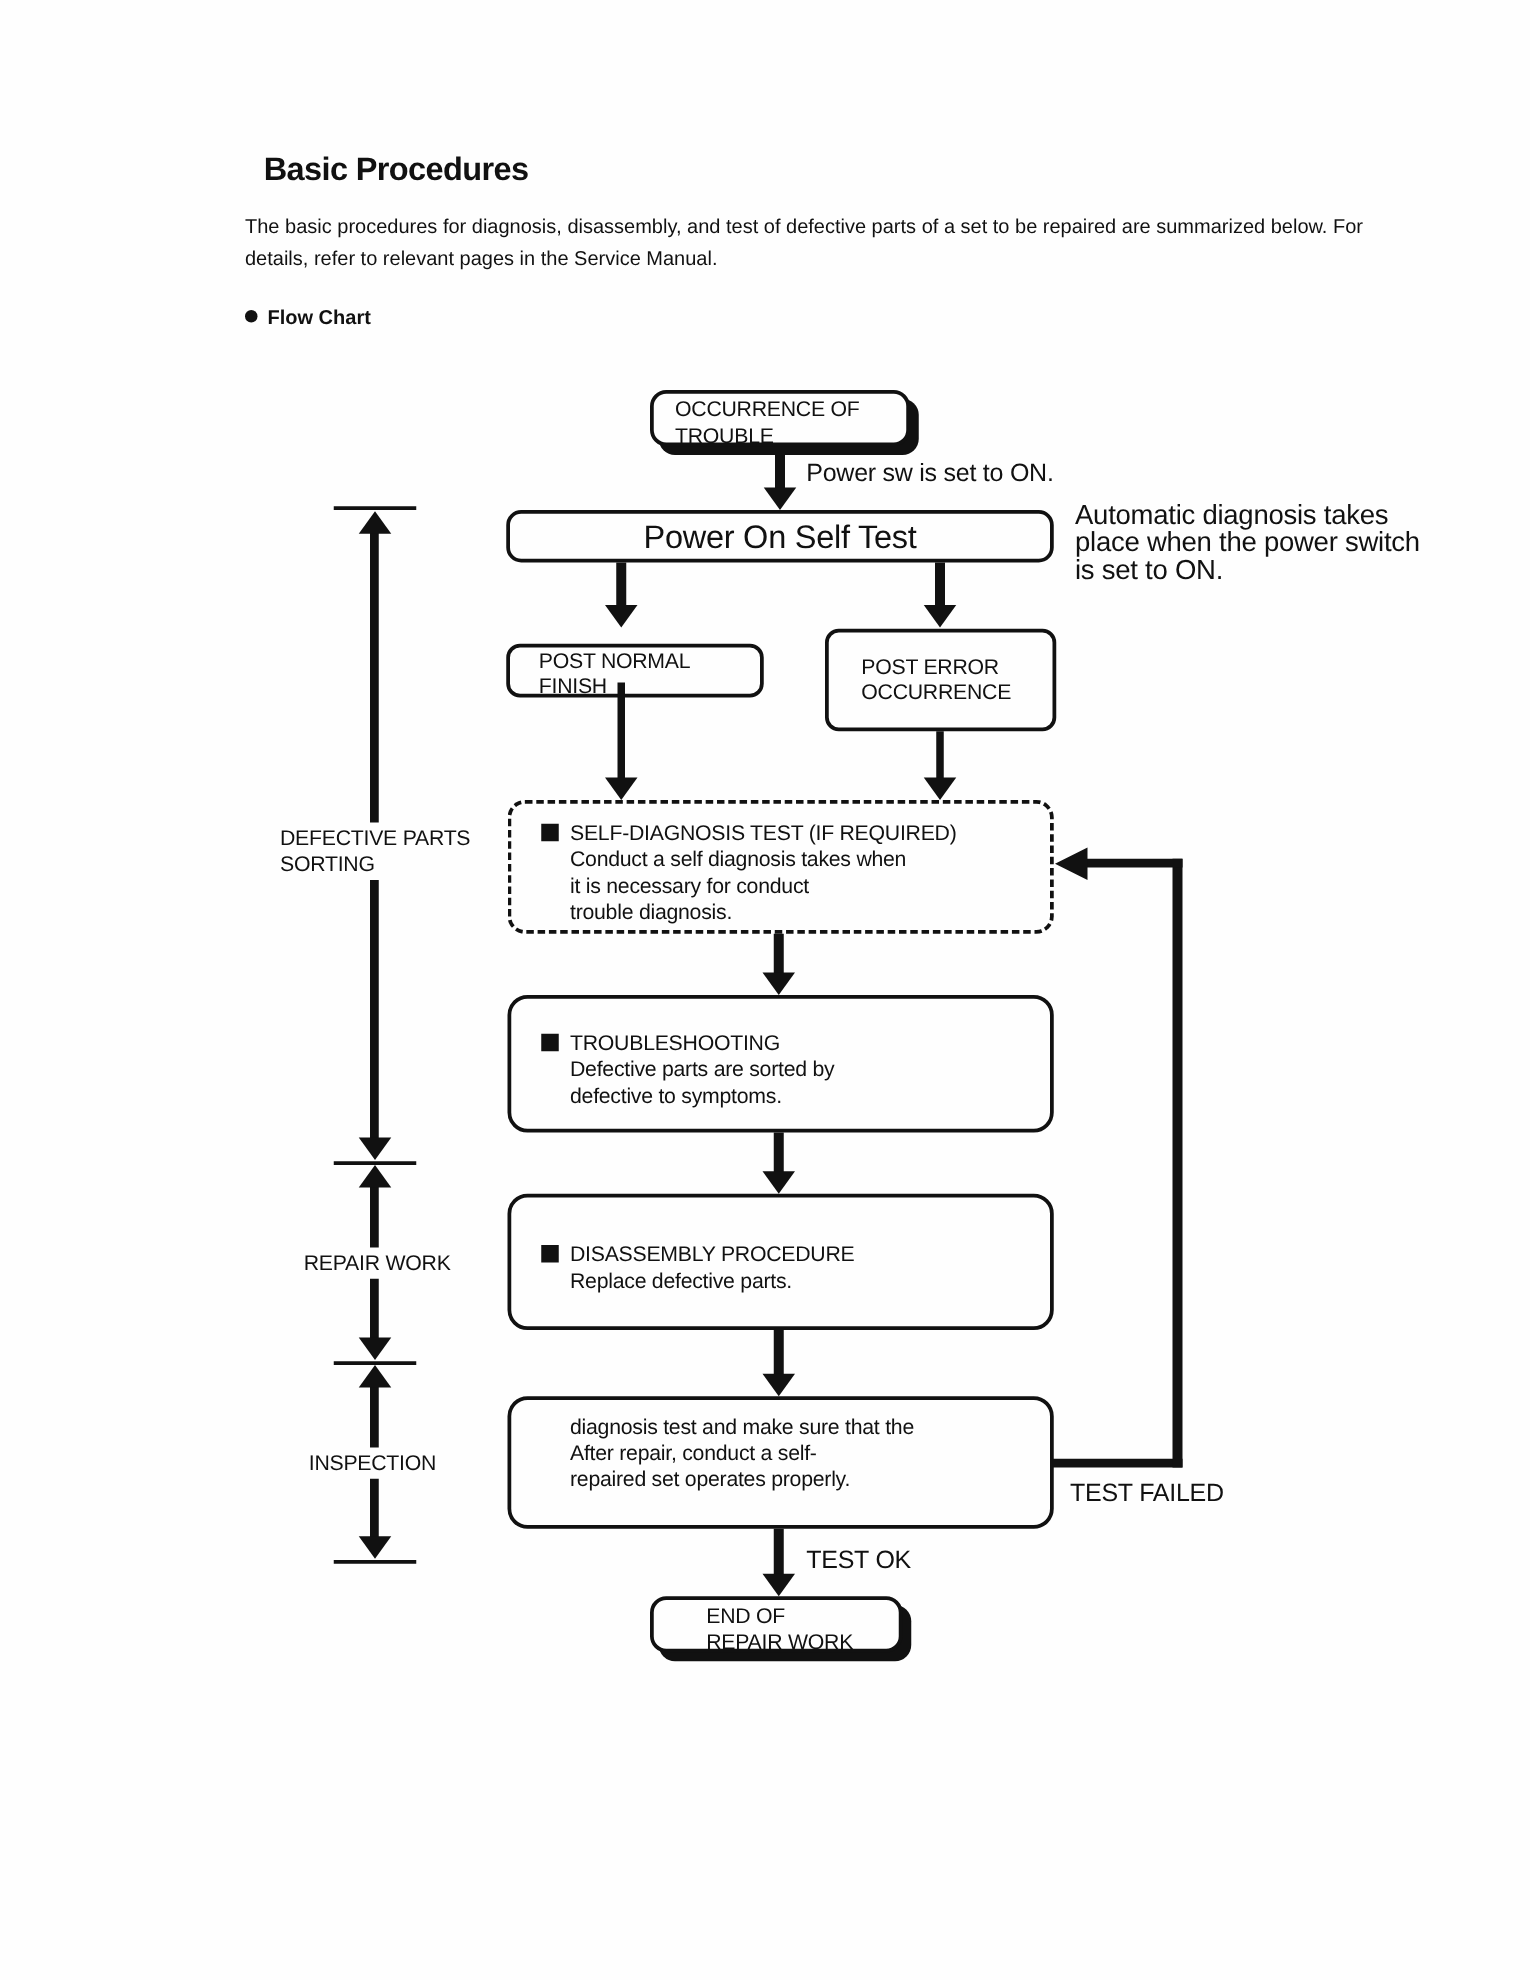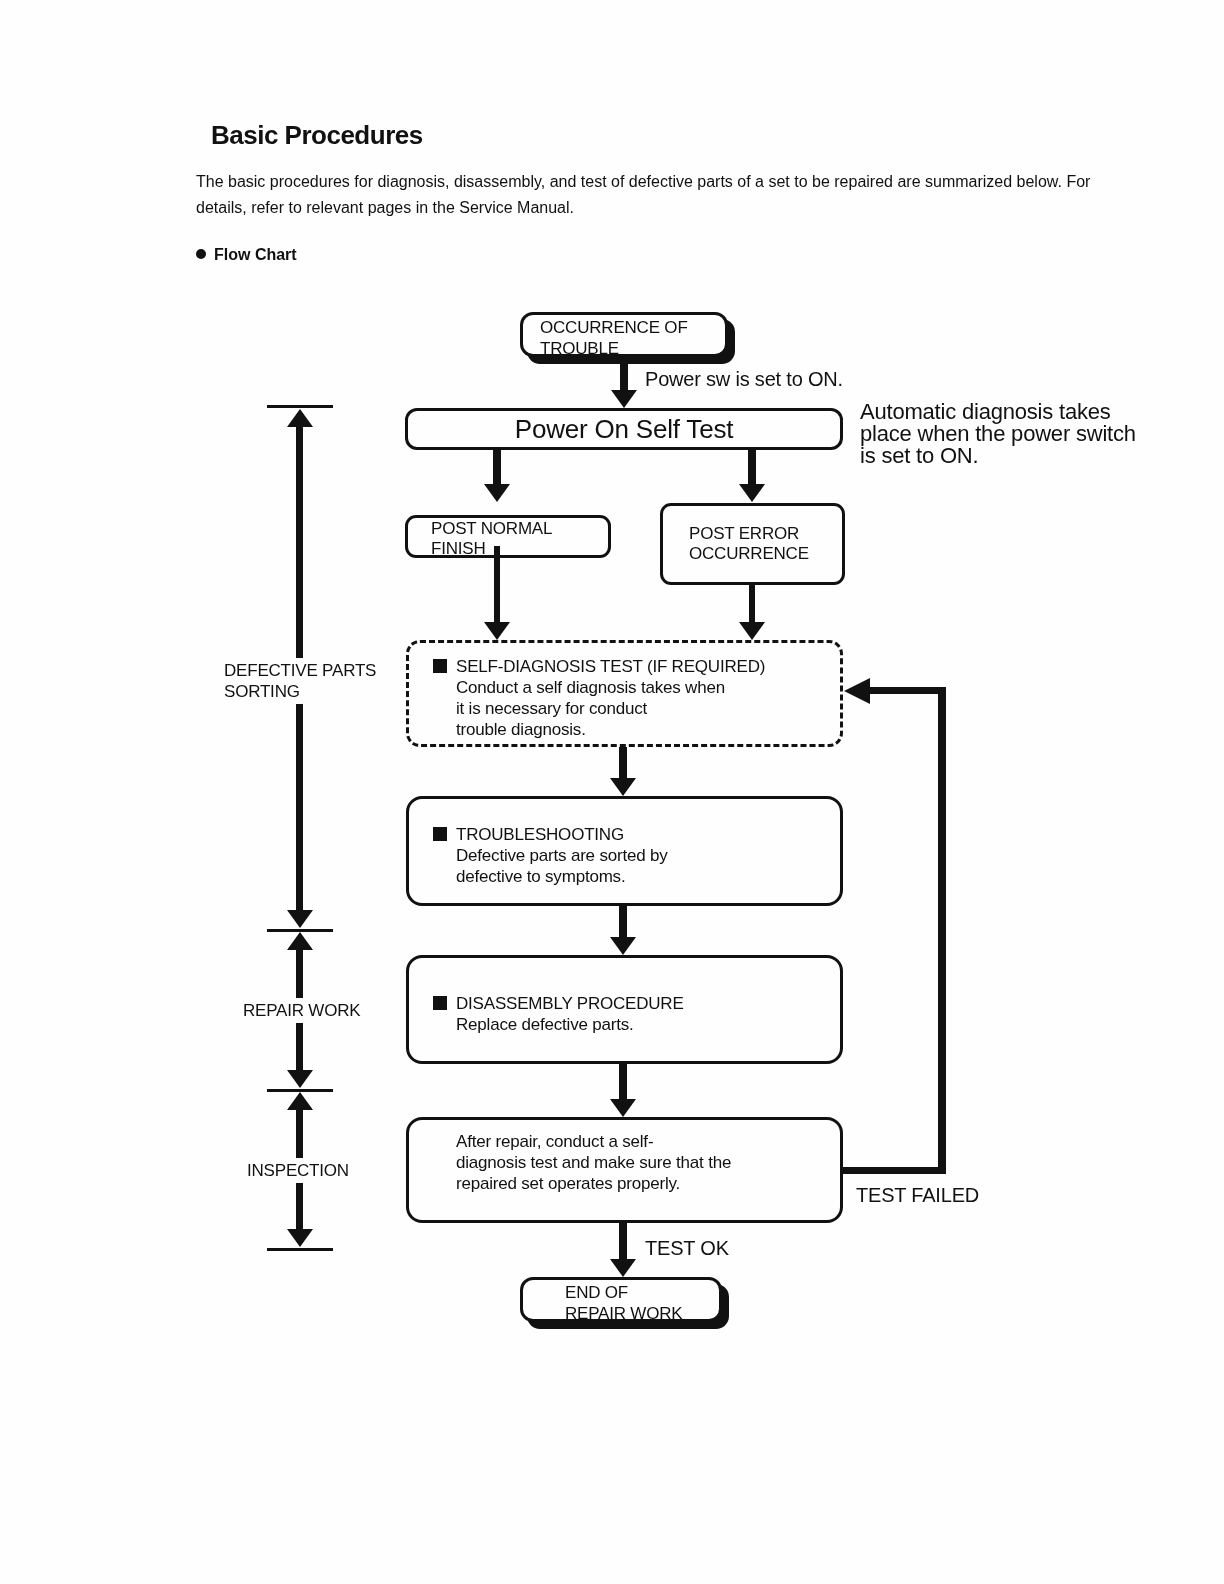--- a/index.html
+++ b/index.html
@@ -157,22 +157,22 @@
         </div>
         <div class="cont-line">Replace defective parts.</div>
       </div>
     </div>
 
     <div class="shaft" style="left:619px;top:1064px;width:8px;height:37px;"></div>
     <div class="head-down" style="left:610px;top:1099px;"></div>
 
     <div id="selfdiag-box" class="node">
       <div class="ntext">
+        <div class="cont-line">diagnosis test and make sure that the</div>
         <div class="cont-line">After repair, conduct a self-</div>
-        <div class="cont-line">diagnosis test and make sure that the</div>
         <div class="cont-line">repaired set operates properly.</div>
       </div>
     </div>
 
     <div class="shaft" style="left:619px;top:1223px;width:8px;height:38px;"></div>
     <div class="head-down" style="left:610px;top:1259px;"></div>
     <div class="edge-label" style="left:645px;top:1237px;">TEST OK</div>
 
     <div id="end-box" class="node shadowed">
       <div class="ntext">

